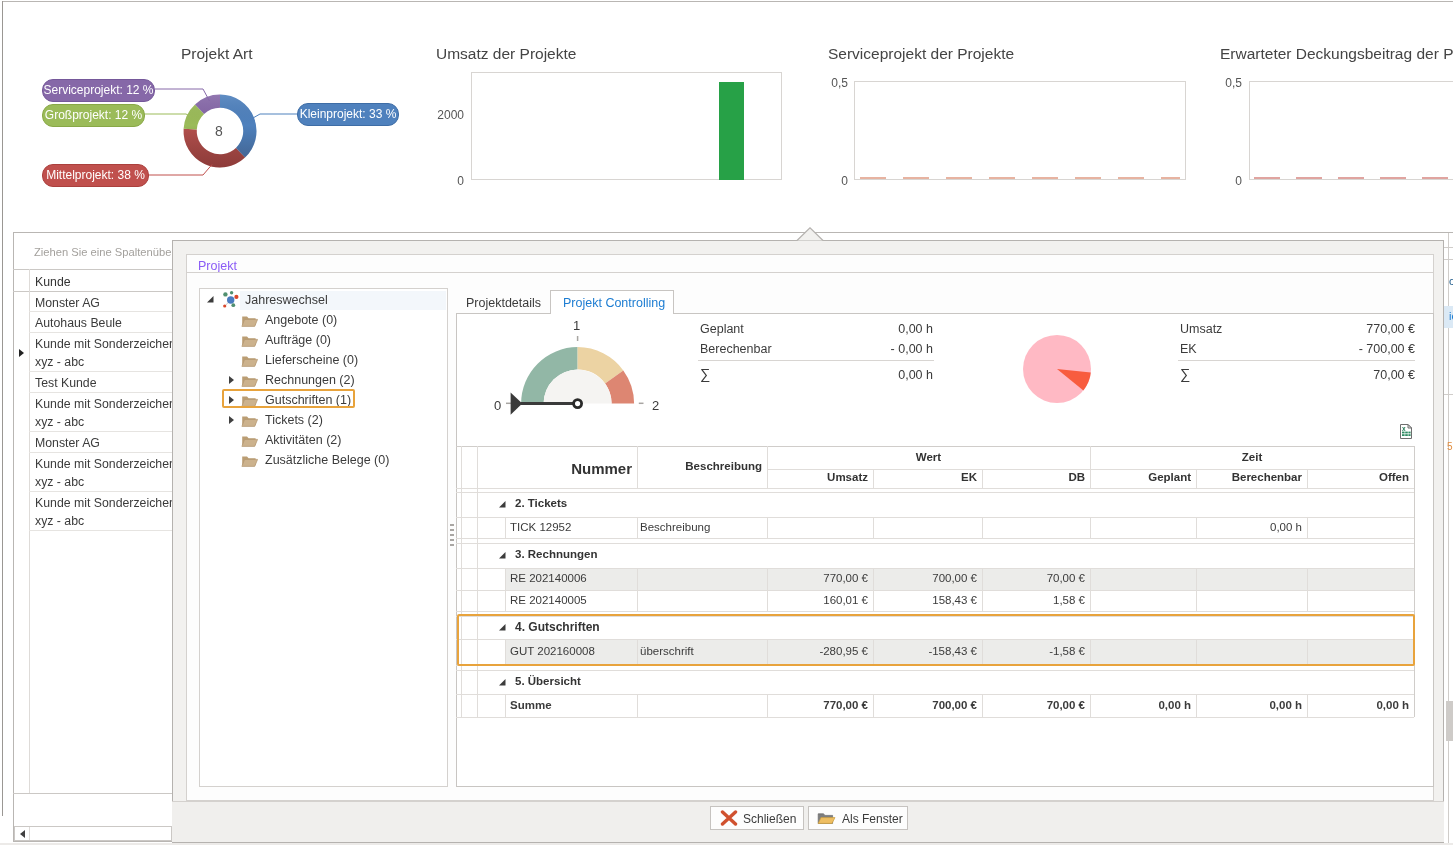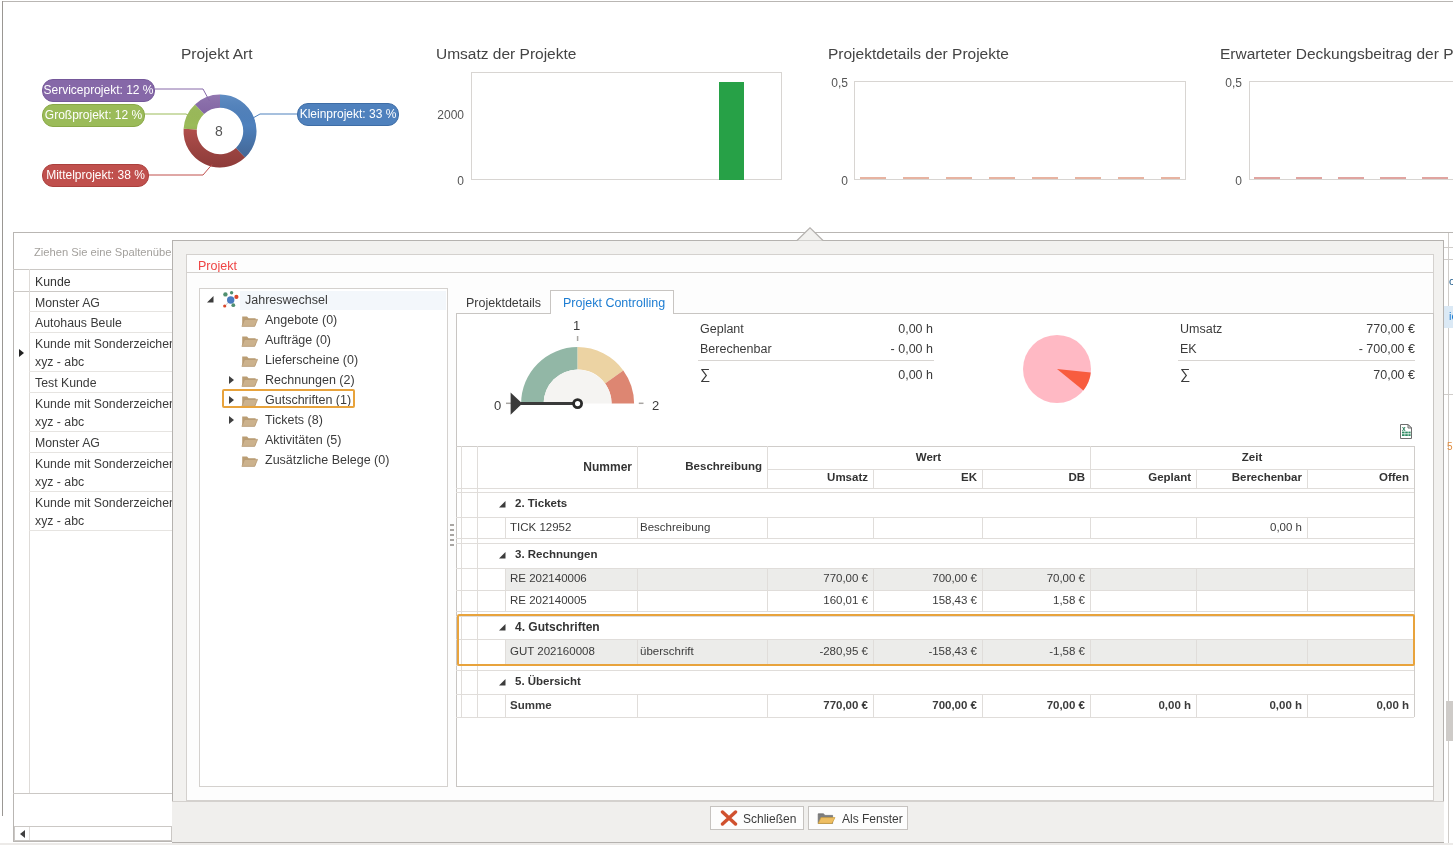--- a/index.html
+++ b/index.html
@@ -57,21 +57,21 @@
 <div class="lbl" style="left:42px;top:104px;width:101px;background:#9bbb59;border:1px solid #89a847;">Großprojekt: 12 %</div>
 <div class="lbl" style="left:42px;top:164px;width:105px;background:#c0504d;border:1px solid #ab403d;">Mittelprojekt: 38 %</div>
 <div class="lbl" style="left:297px;top:103px;width:100px;background:#4f81bd;border:1px solid #3e6da6;">Kleinprojekt: 33 %</div>
 
 <div class="ct" style="left:436px;top:45px;">Umsatz der Projekte</div>
 <div class="abs" style="left:471px;top:72px;width:311px;height:108px;border:1px solid #d8d5d2;background:#fff;"></div>
 <div class="t num" style="left:430px;top:109px;width:34px;color:#555;">2000</div>
 <div class="t num" style="left:430px;top:175px;width:34px;color:#555;">0</div>
 <div class="abs" style="left:719px;top:82px;width:25px;height:98px;background:#27a147;"></div>
 
-<div class="ct" style="left:828px;top:45px;">Projektdetails der Projekte</div>
+<div class="ct" style="left:828px;top:45px;">Serviceprojekt der Projekte</div>
 <div class="abs" style="left:854px;top:81px;width:332px;height:99px;border:1px solid #d8d5d2;background:#fff;"></div>
 <div class="t num" style="left:814px;top:77px;width:34px;color:#555;">0,5</div>
 <div class="t num" style="left:814px;top:175px;width:34px;color:#555;">0</div>
 <div class="abs" style="left:860px;top:177px;width:320px;height:2px;background:repeating-linear-gradient(to right,#e7b3a1 0 26px,transparent 26px 43px);"></div>
 
 <div class="ct" style="left:1220px;top:45px;">Erwarteter Deckungsbeitrag der P</div>
 <div class="abs" style="left:1249px;top:81px;width:204px;height:99px;border:1px solid #d8d5d2;border-right:none;background:#fff;"></div>
 <div class="t num" style="left:1208px;top:77px;width:34px;color:#555;">0,5</div>
 <div class="t num" style="left:1208px;top:175px;width:34px;color:#555;">0</div>
 <div class="abs" style="left:1254px;top:177px;width:199px;height:2px;background:repeating-linear-gradient(to right,#e0a4a0 0 26px,transparent 26px 42px);"></div>
@@ -121,21 +121,21 @@
 <div class="t" style="left:1447px;top:442px;font-size:10px;color:#e08b3d;">5</div>
 <div class="abs" style="left:1446px;top:701px;width:7px;height:40px;background:#cecbc8;"></div>
 
 <div class="abs" style="left:172px;top:240px;width:1272px;height:603px;background:#f2f1ef;border:1px solid #b5b2af;box-sizing:border-box;"></div>
 <svg class="abs" style="left:796px;top:227px;" width="28" height="14" viewBox="0 0 28 14">
 <polygon points="1,13.5 14,0.8 27,13.5" fill="#f2f1ef" stroke="none"></polygon>
 <polyline points="1,13.5 14,0.8 27,13.5" fill="none" stroke="#b5b2af" stroke-width="1.2"></polyline>
 </svg>
 
 <div class="abs" style="left:186px;top:254px;width:1248px;height:547px;background:#fdfdfd;border:1px solid #d4d1ce;box-sizing:border-box;"></div>
-<div class="t" style="left:198px;top:260px;font-size:12.5px;color:#ef4444;">Projekt</div>
+<div class="t" style="left:198px;top:260px;font-size:12.5px;color:#8b5cf6;">Projekt</div>
 <div class="hl" style="left:187px;top:272px;width:1246px;background:#d4d1ce;"></div>
 
 <div class="abs" style="left:199px;top:288px;width:249px;height:499px;background:#fff;border:1px solid #d4d1ce;box-sizing:border-box;"></div>
 <div class="abs" style="left:240px;top:291px;width:206px;height:19px;background:#f3f7fb;"></div>
 
 <svg class="abs" style="left:207px;top:296px;" width="7" height="7" viewBox="0 0 7 7">
       <polygon points="0,6.5 6.5,6.5 6.5,0" fill="#3c3c3c"></polygon>
     </svg>
 <svg class="abs" style="left:222px;top:290px;" width="18" height="19" viewBox="0 0 18 19">
 <line x1="8.7" y1="10" x2="3.2" y2="15.6" stroke="#c5c2bf" stroke-width="0.9"></line>
@@ -168,25 +168,25 @@
 <div class="tri-r" style="left:229px;top:396px;border-left-width:5px;"></div>
 <svg class="abs" style="left:241px;top:394px;" width="17" height="13" viewBox="0 0 17 13">
       <use href="#fold"></use>
     </svg>
 <div class="t" style="left:265px;top:394px;font-size:12.5px;">Gutschriften (1)</div>
 <div class="abs" style="left:222px;top:389px;width:133px;height:19px;border:2px solid #e8a33c;border-radius:2px;box-sizing:border-box;"></div>
 <div class="tri-r" style="left:229px;top:416px;border-left-width:5px;"></div>
 <svg class="abs" style="left:241px;top:414px;" width="17" height="13" viewBox="0 0 17 13">
       <use href="#fold"></use>
     </svg>
-<div class="t" style="left:265px;top:414px;font-size:12.5px;">Tickets (8)</div>
+<div class="t" style="left:265px;top:414px;font-size:12.5px;">Tickets (2)</div>
 <svg class="abs" style="left:241px;top:434px;" width="17" height="13" viewBox="0 0 17 13">
       <use href="#fold"></use>
     </svg>
-<div class="t" style="left:265px;top:434px;font-size:12.5px;">Aktivitäten (5)</div>
+<div class="t" style="left:265px;top:434px;font-size:12.5px;">Aktivitäten (2)</div>
 <svg class="abs" style="left:241px;top:454px;" width="17" height="13" viewBox="0 0 17 13">
       <use href="#fold"></use>
     </svg>
 <div class="t" style="left:265px;top:454px;font-size:12.5px;text-align:right;">Zusätzliche Belege (0)</div>
 
 <div class="abs" style="left:450px;top:524px;width:4px;height:22px;background:repeating-linear-gradient(to bottom,#a9a6a3 0 2px,transparent 2px 5px);"></div>
 
 <div class="t" style="left:466px;top:297px;font-size:12.5px;color:#3b3b3b;">Projektdetails</div>
 <div class="abs" style="left:550px;top:290px;width:124px;height:24px;background:#fff;border:1px solid #c8c5c2;border-bottom:none;box-sizing:border-box;"></div>
 <div class="t" style="left:563px;top:297px;font-size:12.5px;color:#1d7dd2;">Projekt Controlling</div>
@@ -299,21 +299,21 @@
 <div class="vl" style="left:1196px;top:639px;height:26px;background:#e0ddda;"></div>
 <div class="vl" style="left:1196px;top:694px;height:23px;background:#e0ddda;"></div>
 <div class="vl" style="left:1307px;top:517px;height:21px;background:#e0ddda;"></div>
 <div class="vl" style="left:1307px;top:568px;height:43px;background:#e0ddda;"></div>
 <div class="vl" style="left:1307px;top:639px;height:26px;background:#e0ddda;"></div>
 <div class="vl" style="left:1307px;top:694px;height:23px;background:#e0ddda;"></div>
 <div class="vl" style="left:505px;top:517px;height:21px;background:#e0ddda;"></div>
 <div class="vl" style="left:505px;top:568px;height:43px;background:#e0ddda;"></div>
 <div class="vl" style="left:505px;top:639px;height:26px;background:#e0ddda;"></div>
 <div class="vl" style="left:505px;top:694px;height:23px;background:#e0ddda;"></div>
-<div class="t num" style="left:477px;top:461px;width:155px;font-size:12px;font-weight:bold;color:#333;">Nummer</div>
+<div class="t num" style="left:477px;top:461px;width:155px;font-size:15px;font-weight:bold;color:#333;">Nummer</div>
 <div class="t num" style="left:637px;top:461px;width:125px;font-size:11.5px;font-weight:bold;color:#333;">Beschreibung</div>
 <div class="t" style="left:767px;top:452px;width:323px;text-align:center;font-size:11.5px;font-weight:bold;color:#333;">Wert</div>
 <div class="t" style="left:1090px;top:452px;width:324px;text-align:center;font-size:11.5px;font-weight:bold;color:#333;">Zeit</div>
 <div class="t num" style="left:768px;top:472px;width:100px;font-size:11.5px;font-weight:bold;color:#333;">Umsatz</div>
 <div class="t num" style="left:877px;top:472px;width:100px;font-size:11.5px;font-weight:bold;color:#333;">EK</div>
 <div class="t num" style="left:985px;top:472px;width:100px;font-size:11.5px;font-weight:bold;color:#333;">DB</div>
 <div class="t num" style="left:1091px;top:472px;width:100px;font-size:11.5px;font-weight:bold;color:#333;">Geplant</div>
 <div class="t num" style="left:1202px;top:472px;width:100px;font-size:11.5px;font-weight:bold;color:#333;">Berechenbar</div>
 <div class="t num" style="left:1309px;top:472px;width:100px;font-size:11.5px;font-weight:bold;color:#333;">Offen</div>
 <svg class="abs" style="left:499px;top:501px;" width="7" height="7" viewBox="0 0 7 7">

